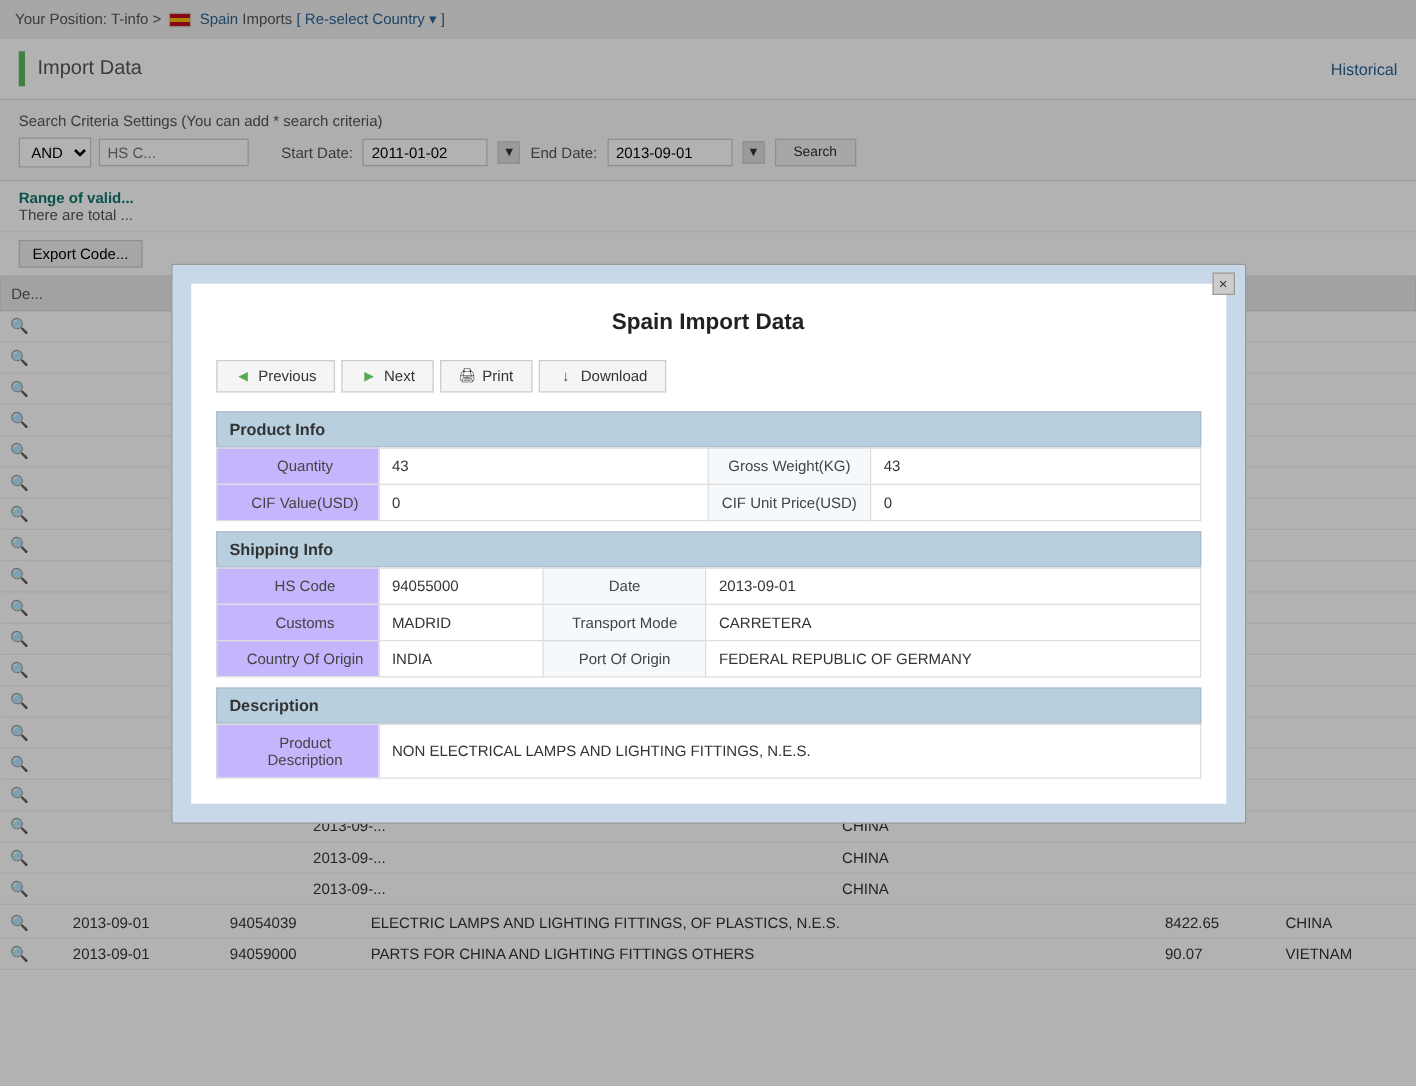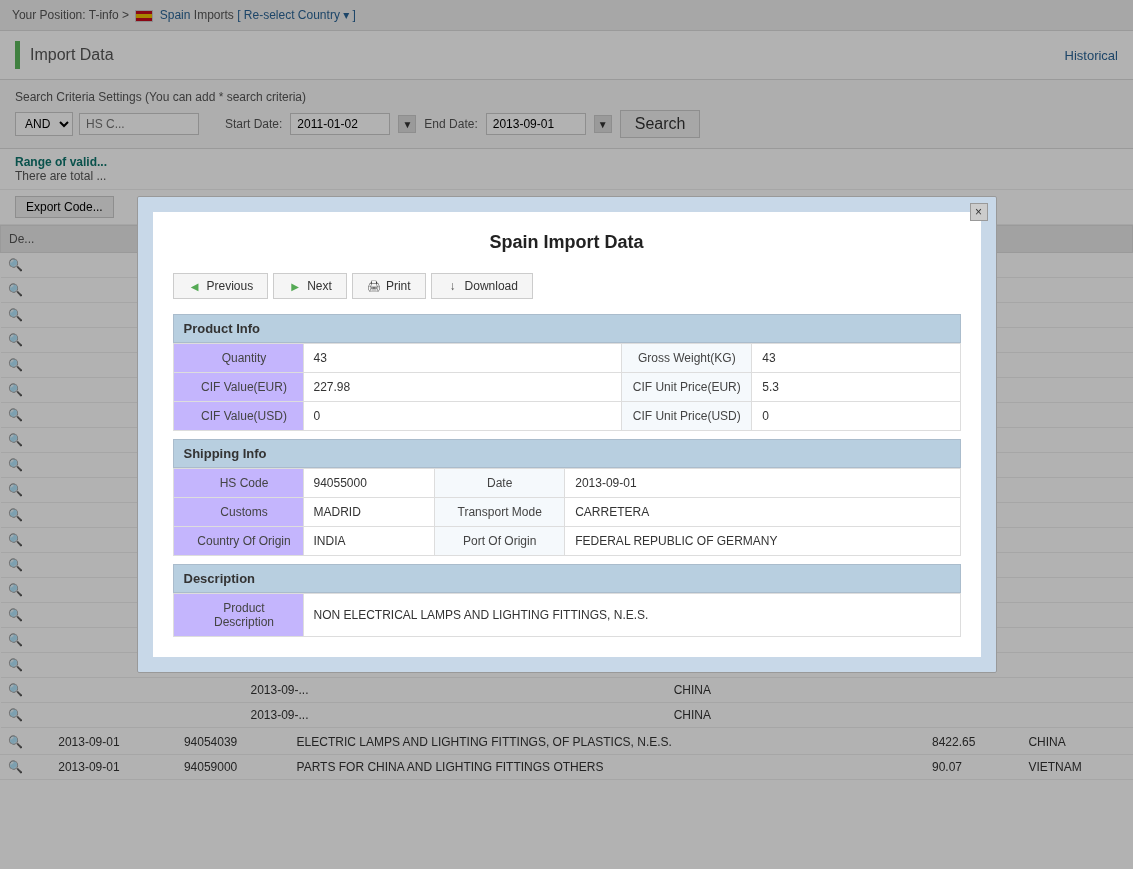--- a/index.html
+++ b/index.html
@@ -22,21 +22,21 @@
     
     .search-area { background: #f9f9f9; padding: 10px 15px; border-bottom: 1px solid #ddd; }
     .search-criteria-label { font-size: 12px; color: #555; margin-bottom: 6px; }
     .search-row { display: flex; align-items: center; gap: 6px; }
     .search-and-select { padding: 3px 5px; border: 1px solid #ccc; font-size: 12px; background: #fff; }
     .search-input { padding: 3px 6px; border: 1px solid #ccc; font-size: 12px; width: 120px; }
     .date-section { display: flex; align-items: center; gap: 8px; margin-left: 20px; }
     .date-label { font-size: 12px; color: #555; }
     .date-input { padding: 3px 6px; border: 1px solid #ccc; font-size: 12px; width: 100px; }
     .date-icon { width: 18px; height: 18px; background: #ddd; border: 1px solid #ccc; display: inline-flex; align-items: center; justify-content: center; font-size: 10px; cursor: pointer; }
-    .search-btn { padding: 4px 14px; background: #f0f0f0; border: 1px solid #ccc; font-size: 16px; cursor: pointer; color: #333; }
+    .search-btn { padding: 4px 14px; background: #f0f0f0; border: 1px solid #ccc; font-size: 11px; cursor: pointer; color: #333; }
 
     
     .range-bar { padding: 6px 15px; background: #fff; border-bottom: 1px solid #eee; }
     .range-text { color: #0f766e; font-size: 12px; font-weight: bold; }
     .total-text { font-size: 12px; color: #555; }
 
     
     .export-bar { padding: 6px 15px; background: #fff; border-bottom: 1px solid #eee; }
     .export-btn { padding: 3px 10px; background: #f0f0f0; border: 1px solid #ccc; font-size: 12px; cursor: pointer; }
 
@@ -282,26 +282,20 @@
         <div class="section-header">Product Info</div>
         <table class="detail-table">
           <tbody>
               <tr>
             <td class="label-cell">Quantity</td>
             <td class="value-cell">43</td>
             <td class="right-label">Gross Weight(KG)</td>
             <td class="right-value">43</td>
           </tr>
           <tr>
-            <td class="label-cell">CIF Value(EUR)</td>
-            <td class="value-cell">227.98</td>
-            <td class="right-label">CIF Unit Price(EUR)</td>
-            <td class="right-value">5.3</td>
-          </tr>
-          <tr>
             <td class="label-cell">CIF Value(USD)</td>
             <td class="value-cell">0</td>
             <td class="right-label">CIF Unit Price(USD)</td>
             <td class="right-value">0</td>
           </tr>
         </tbody>
           </table>
       </div>
 
       <div class="detail-section" style="margin-top:8px;">

